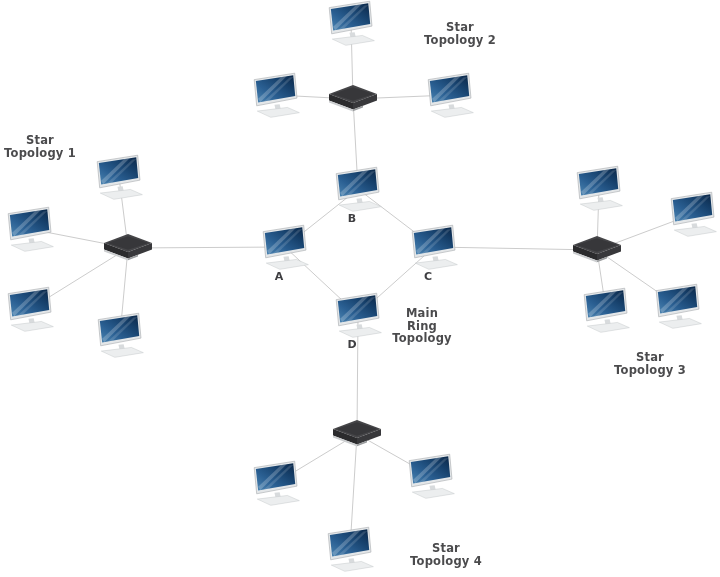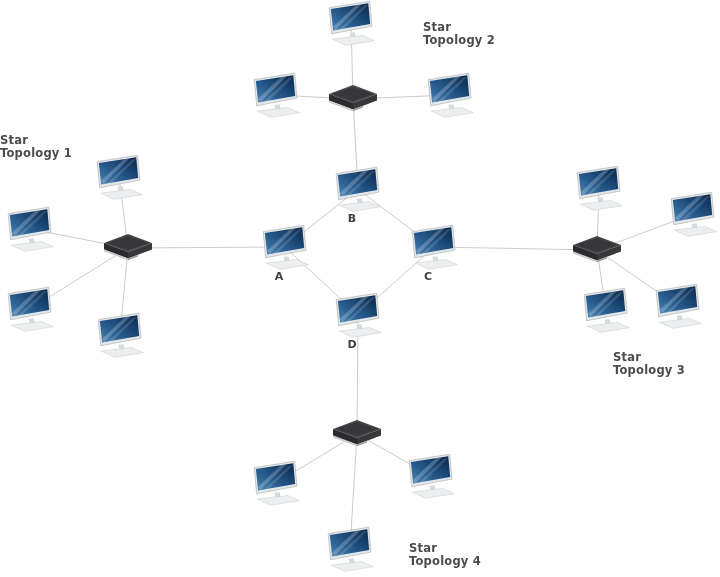--- a/index.html
+++ b/index.html
@@ -11,20 +11,21 @@
     overflow: hidden;
     font-family: "DejaVu Sans", sans-serif;
   }
   svg.topology { position: absolute; left: 0; top: 0; }
   .topo-title {
     position: absolute;
     font-family: "DejaVu Sans", sans-serif;
     font-size: 11.5px;
     font-weight: bold;
     color: #4b4b4d;
+    text-align: center;
     line-height: 12.5px;
     white-space: pre-line;
     letter-spacing: 0.2px;
     pointer-events: none;
   }
   .node-letter {
     font-family: "DejaVu Sans", sans-serif;
     font-size: 11px;
     font-weight: bold;
     fill: #3f3f42;
@@ -123,14 +124,16 @@
   </svg>
 
   <div id="t-star1" class="topo-title">Star
 Topology 1</div>
   <div id="t-star2" class="topo-title">Star
 Topology 2</div>
   <div id="t-star3" class="topo-title">Star
 Topology 3</div>
   <div id="t-star4" class="topo-title">Star
 Topology 4</div>
+  <div id="t-ring" class="topo-title">Main Ring
+Topology</div>
 
 </div>
 
 </body></html>

